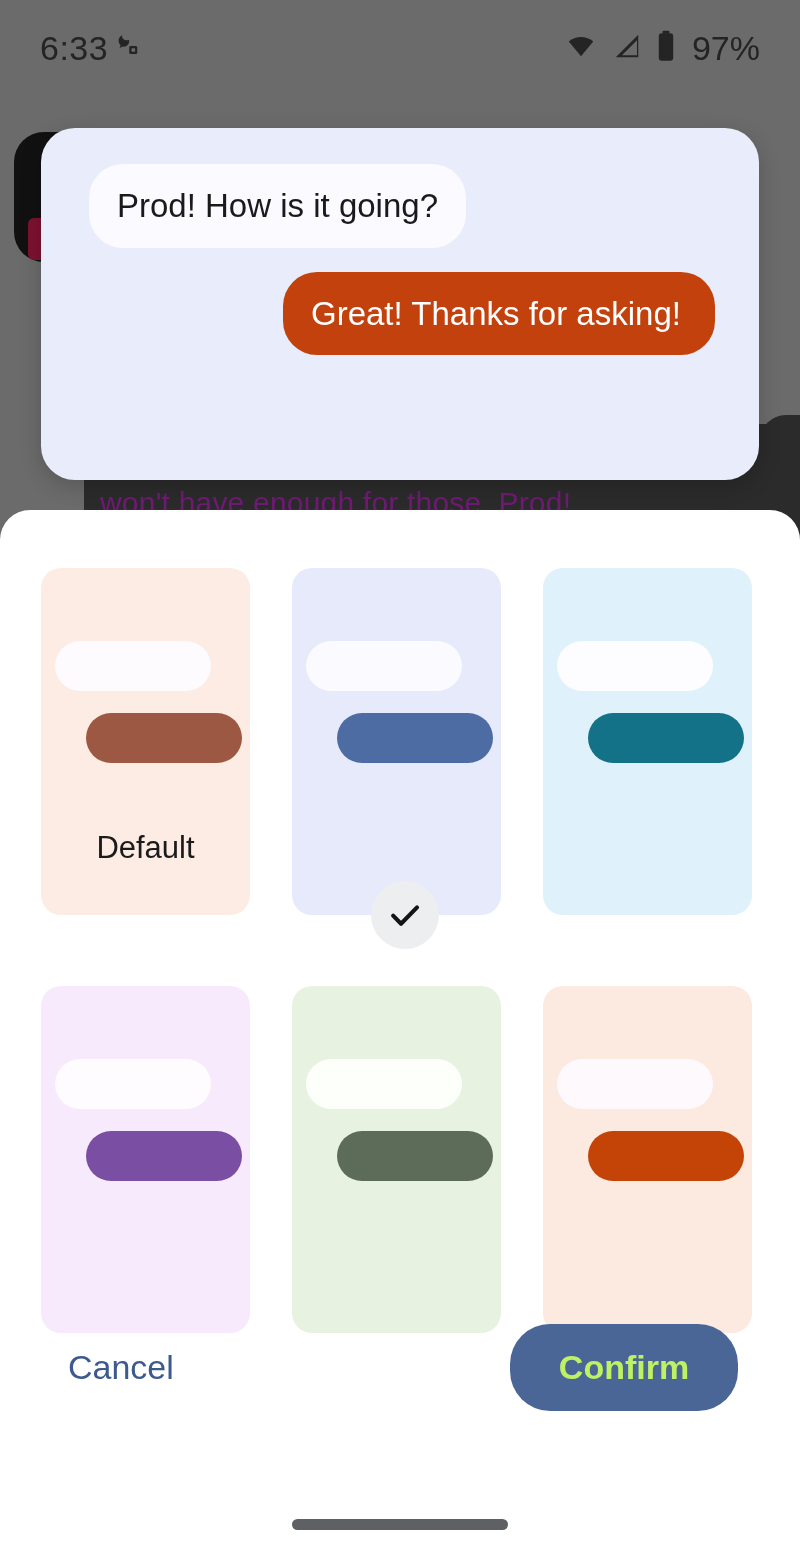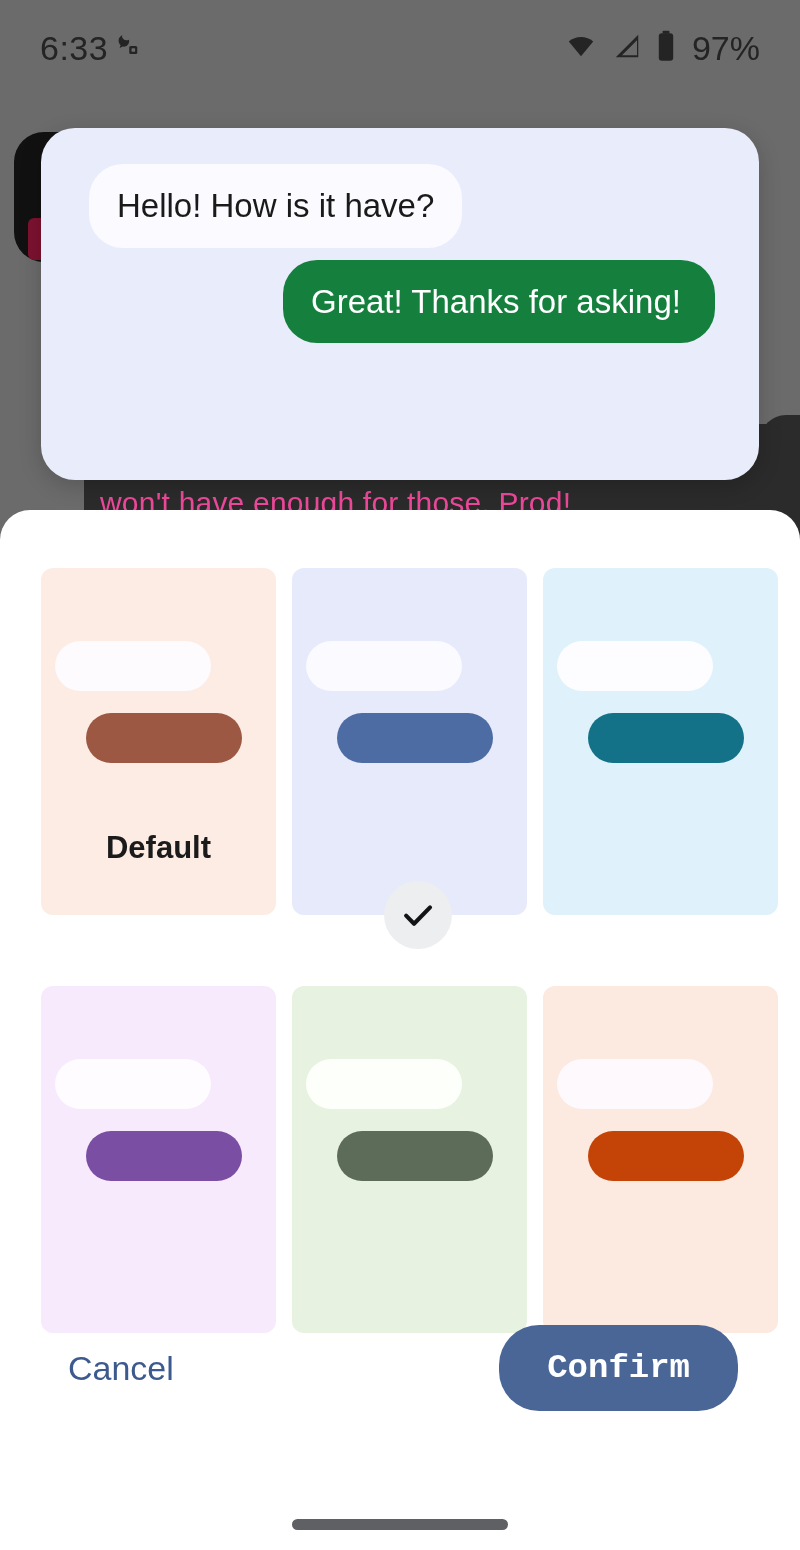--- a/index.html
+++ b/index.html
@@ -22,21 +22,21 @@
   #behind-dark-panel {
     position:absolute; left:88px; top:424px; width:700px; height:120px;
     background:#2b2b2b; border-radius:22px;
   }
   #behind-dark-blob {
     position:absolute; left:760px; top:415px; width:60px; height:120px;
     background:#2b2b2b; border-radius:26px 0 0 26px;
   }
   #behind-text-clipped {
     position:absolute; left:100px; top:486px; width:700px; height:46px;
-    overflow:hidden; color:#ec4899; font-size:30px; letter-spacing:0.2px;
+    overflow:hidden; color:#701a75; font-size:30px; letter-spacing:0.2px;
     white-space:nowrap;
   }
   #behind-avatar-dark {
     position:absolute; left:14px; top:132px; width:78px; height:130px;
     background:#111111; border-radius:30px;
   }
   #behind-avatar-red {
     position:absolute; left:28px; top:218px; width:46px; height:42px;
     background:#7c1230; border-radius:6px;
   }
@@ -65,40 +65,40 @@
   }
   .bubble {
     border-radius:34px; padding:20px 28px;
     font-size:33px; line-height:1.32; max-width:432px;
   }
   .bubble-in {
     background:#fbfaff; color:#1a1a1a;
     display:inline-block; margin-left:4px;
   }
   .bubble-out {
-    background:#15803d; color:#ffffff;
-    margin-left:auto; margin-top:12px; width:500px;
+    background:#c2410c; color:#ffffff;
+    margin-left:auto; margin-top:24px; width:500px;
   }
 
   
   #bottom-sheet {
     position:absolute; left:0; top:510px; width:800px; height:1040px;
     background:#ffffff; border-radius:30px 30px 0 0;
   }
 
   #theme-grid {
     position:absolute; left:41px; top:58px;
     width:718px;
     display:grid; grid-template-columns:repeat(3, 215px);
     column-gap:36px; row-gap:71px;
   }
 
   .theme-card {
-    position:relative; width:235px; height:347px;
-    border-radius:12px; cursor:pointer;font-weight:bold;
+    position:relative; width:209px; height:347px;
+    border-radius:20px; cursor:pointer;
   }
   .pill-row { position:absolute; left:0; top:73px; width:215px; }
   .pill {
     height:50px; border-radius:25px;
   }
   .pill-white {
     width:156px; margin-left:14px; background:#fdfbfd;
   }
   .pill-accent {
     width:156px; margin-left:45px; margin-top:22px;
@@ -121,22 +121,22 @@
     padding:0 62px;
     display:flex; align-items:center; justify-content:space-between;
   }
   #cancel-button {
     background:none; border:none; cursor:pointer;
     font-family:"Liberation Sans", sans-serif;
     font-size:34px; color:#3d5a8f; padding:14px 6px;
   }
   #confirm-button {
     border:none; cursor:pointer;
-    font-family:Liberation Mono, monospace;
-    font-size:34px; color:#ffffff; font-weight:700;
+    font-family:Liberation Sans, sans-serif;
+    font-size:34px; color:#bef264; font-weight:700;
     background:#4a6697; border-radius:40px;
     padding:24px 48px; min-width:228px;
   }
 
   #home-indicator {
     position:absolute; left:50%; transform:translateX(-50%);
     bottom:20px; width:216px; height:11px;
     background:#5f6063; border-radius:6px;
   }
 </style>
@@ -181,21 +181,21 @@
         <svg width="24" height="32" viewBox="0 0 14 24" aria-hidden="true">
           <rect x="4.4" y="0.6" width="5.2" height="2.2" rx="0.8" fill="#242424"></rect>
           <rect x="1.6" y="2.4" width="10.8" height="20.6" rx="2.2" fill="#242424"></rect>
         </svg>
       </span>
       <span class="sb-pct">97%</span>
     </div>
   </div>
 
   <div id="preview-card">
-    <div class="bubble bubble-in">Hello! How is it have?</div>
+    <div class="bubble bubble-in">Prod! How is it going?</div>
     <div class="bubble bubble-out">Great! Thanks for asking!</div>
   </div>
 
   <div id="bottom-sheet">
 
     <div id="theme-grid">
         <div class="theme-card" style="background: rgb(252, 236, 228);">
           <div class="pill-row">
             <div class="pill pill-white" style="background: rgb(253, 251, 253);"></div>
             <div class="pill pill-accent" style="background: rgb(156, 88, 66);"></div>

